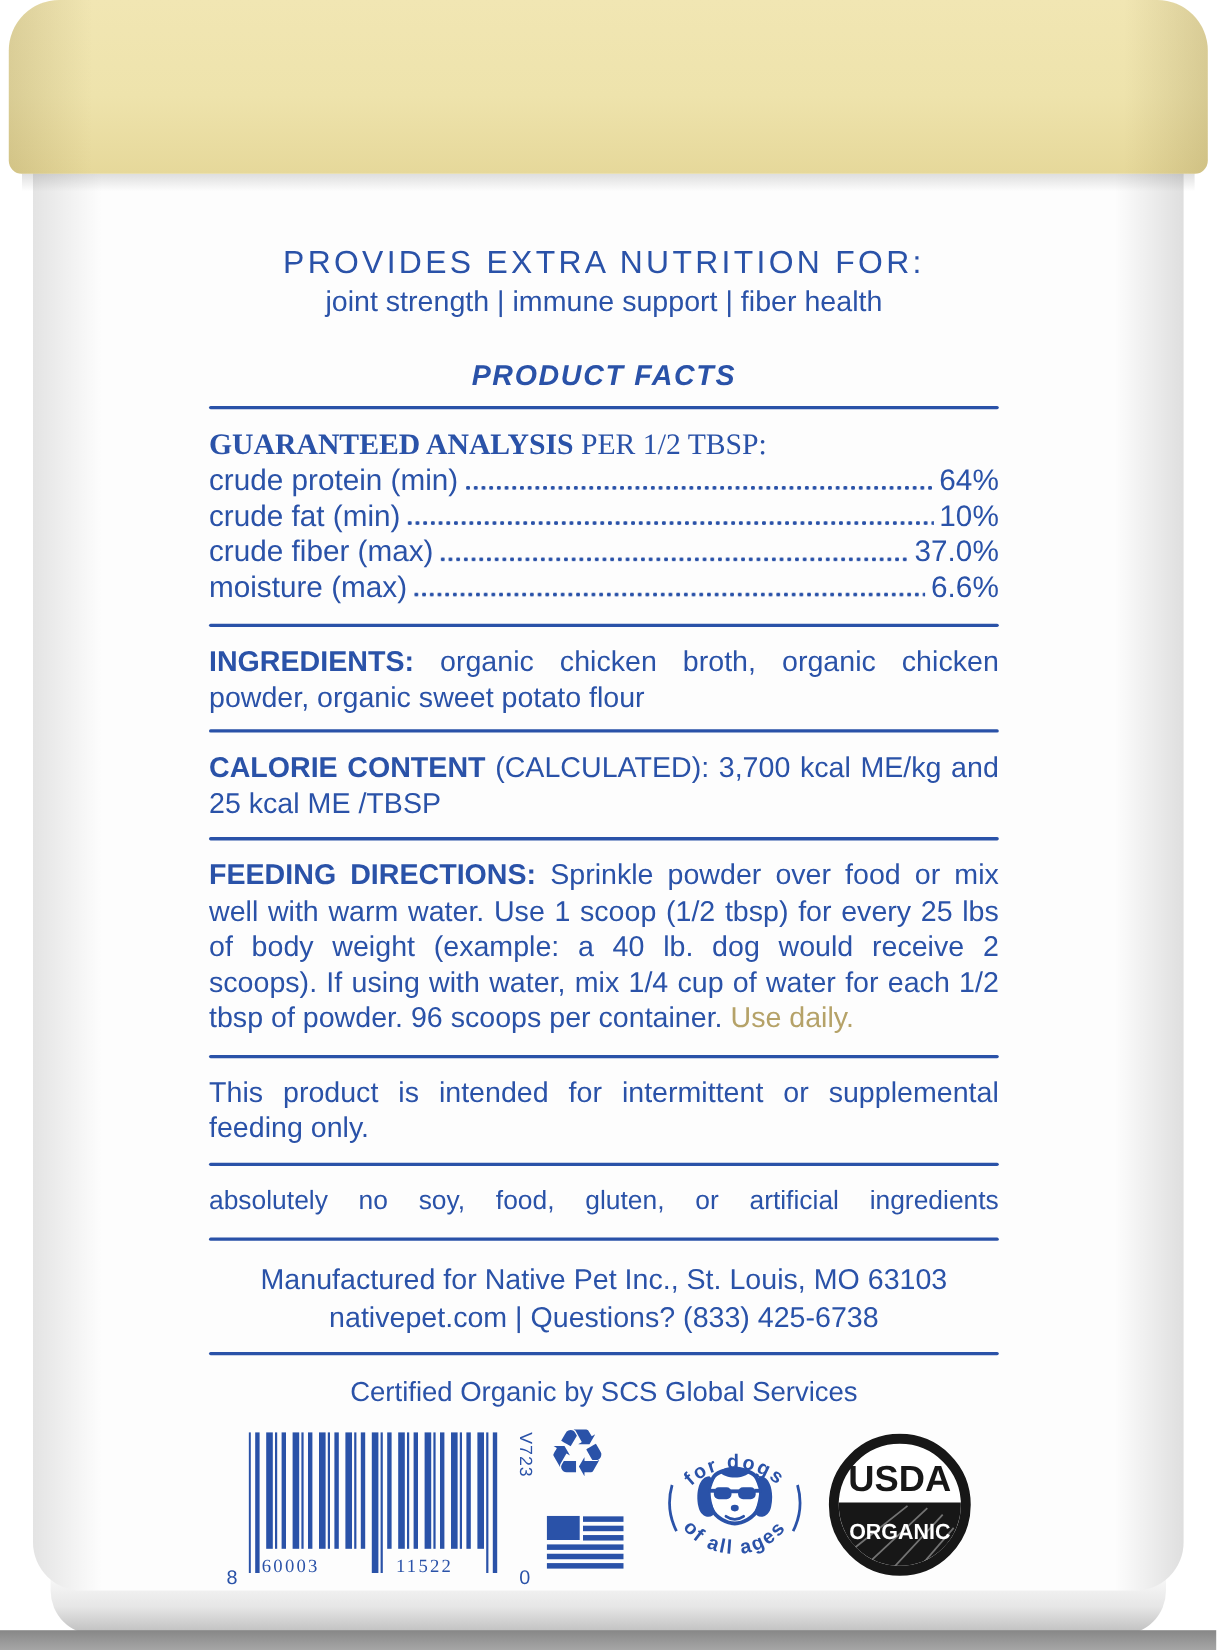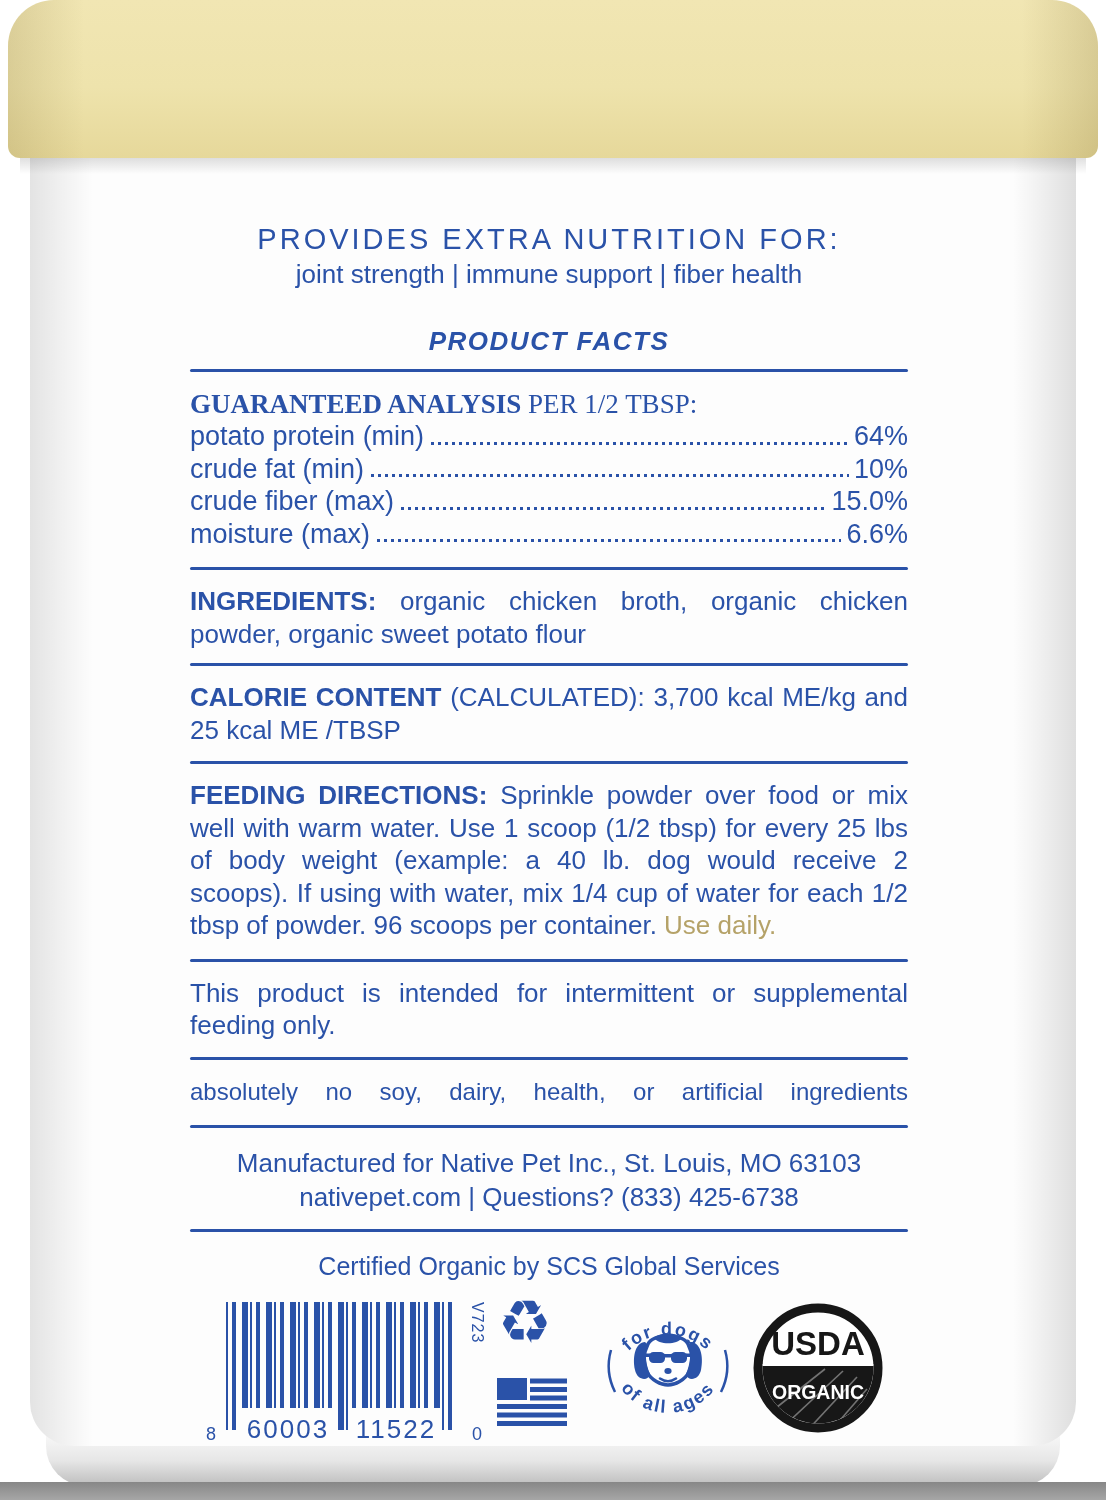--- a/index.html
+++ b/index.html
@@ -65,22 +65,22 @@
   .hl{color:var(--tan);}
   .one-line{font-size:24px;line-height:30px;margin-top:17px;text-align:justify;text-align-last:justify;white-space:nowrap;}
   .center{text-align:center;}
   .mfg{font-size:26px;line-height:34px;margin-top:18px;}
   .cert{font-size:25px;line-height:30px;margin-top:19px;}
   
   .barcode{position:absolute;left:204px;top:1302px;width:290px;height:146px;z-index:4;}
   .barcode svg{position:absolute;left:22px;top:0;}
   .bc-d{position:absolute;top:122px;font-size:18px;color:var(--blue);}
   .bc-left{left:2px;} .bc-right{left:268px;}
-  .bc-g{position:absolute;top:112px;width:100px;text-align:center;font-size:26px;letter-spacing:2px;color:var(--blue);}
-  .bc-g1{left:34px;} .bc-g2{left:142px;}
+  .bc-g{position:absolute;top:112px;width:100px;text-align:left;font-size:17px;letter-spacing:2px;color:var(--blue);font-family:Liberation Serif, serif;}
+  .bc-g1{left:34px;} .bc-g2{left:156px;}
   .bc-version{position:absolute;left:264px;top:0;writing-mode:vertical-rl;font-size:16px;letter-spacing:1px;color:var(--blue);}
   .recycle{position:absolute;left:498px;top:1290px;z-index:4;font-family:"DejaVu Sans",sans-serif;
            font-size:60px;line-height:64px;color:var(--blue);}
   .flag{position:absolute;left:497px;top:1378px;z-index:4;}
   .dog-badge{position:absolute;left:601px;top:1300px;z-index:4;}
   .dog-badge text{font-family:"Liberation Sans",sans-serif;font-weight:700;font-size:18px;letter-spacing:2px;fill:var(--blue);}
   .usda{position:absolute;left:753px;top:1303px;z-index:4;}
   .usda text{font-family:"Liberation Sans",sans-serif;font-weight:700;}
 </style>
 </head>
@@ -100,33 +100,33 @@
     <div class="t2">joint strength | immune support | fiber health</div>
 
     <div class="pf">PRODUCT FACTS</div>
     <div class="rule r1"></div>
 
     <div class="ga-h">
       <span class="b">GUARANTEED ANALYSIS</span><span> PER 1/2 TBSP:</span>
     </div>
 
     <div class="ga-row">
-      <span class="ga-name">potato protein (min)</span>
+      <span class="ga-name">crude protein (min)</span>
       <span class="dots"></span>
       <span class="ga-val">64%</span>
     </div>
     <div class="ga-row">
       <span class="ga-name">crude fat (min)</span>
       <span class="dots"></span>
       <span class="ga-val">10%</span>
     </div>
     <div class="ga-row">
       <span class="ga-name">crude fiber (max)</span>
       <span class="dots"></span>
-      <span class="ga-val">15.0%</span>
+      <span class="ga-val">37.0%</span>
     </div>
     <div class="ga-row">
       <span class="ga-name">moisture (max)</span>
       <span class="dots"></span>
       <span class="ga-val">6.6%</span>
     </div>
 
     <div class="rule r2"></div>
 
     <div class="para">
@@ -144,21 +144,21 @@
     <div class="para">
       <span class="b">FEEDING DIRECTIONS:</span><span> Sprinkle powder over food or mix well with warm water. Use 1 scoop (1/2 tbsp) for every 25 lbs of body weight (example: a 40 lb. dog would receive 2 scoops). If using with water, mix 1/4 cup of water for each 1/2 tbsp of powder. 96 scoops per container.</span><span class="hl"> Use daily.</span>
     </div>
 
     <div class="rule r5"></div>
 
     <div class="para">This product is intended for intermittent or supplemental feeding only.</div>
 
     <div class="rule r6"></div>
 
-    <div class="one-line">absolutely no soy, dairy, health, or artificial ingredients</div>
+    <div class="one-line">absolutely no soy, food, gluten, or artificial ingredients</div>
 
     <div class="rule r7"></div>
 
     <div class="mfg center">
       <div>Manufactured for Native Pet Inc., St. Louis, MO 63103</div>
       <div>nativepet.com | Questions? (833) 425-6738</div>
     </div>
 
     <div class="rule r8"></div>
 

